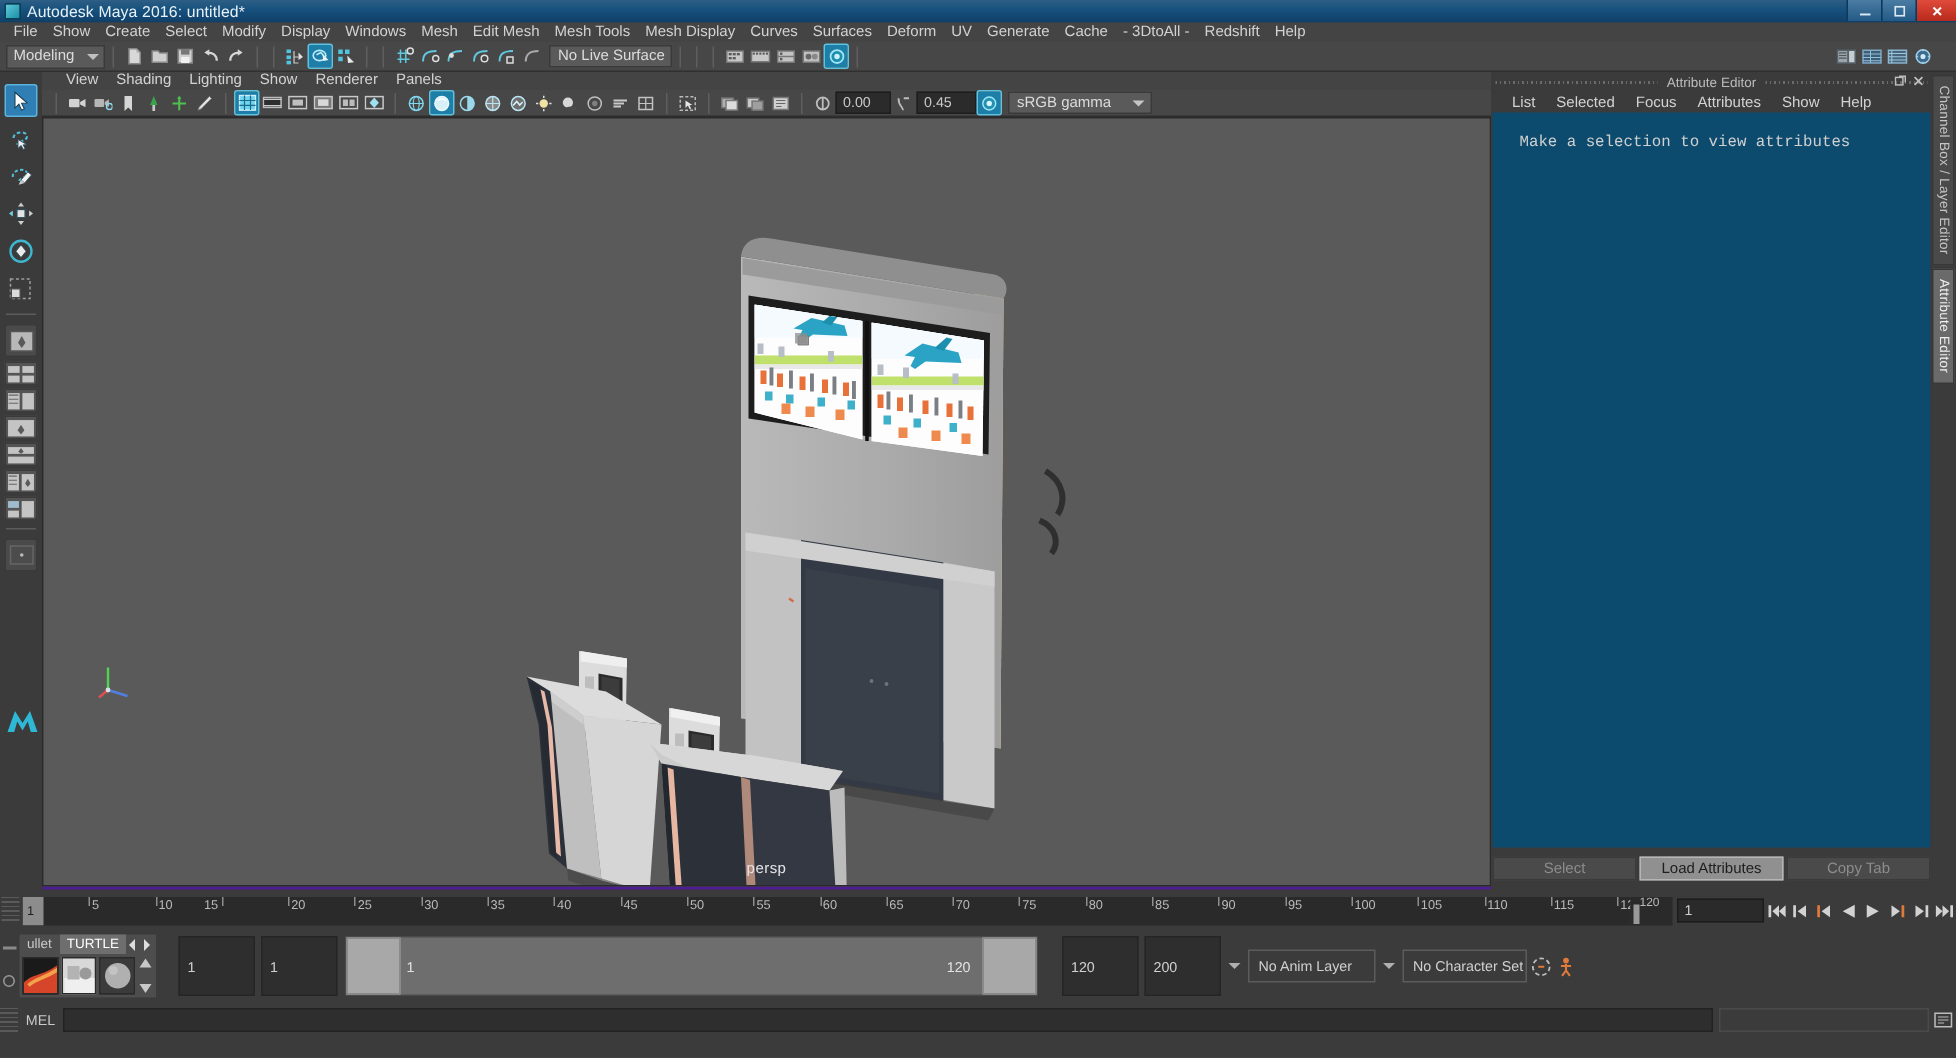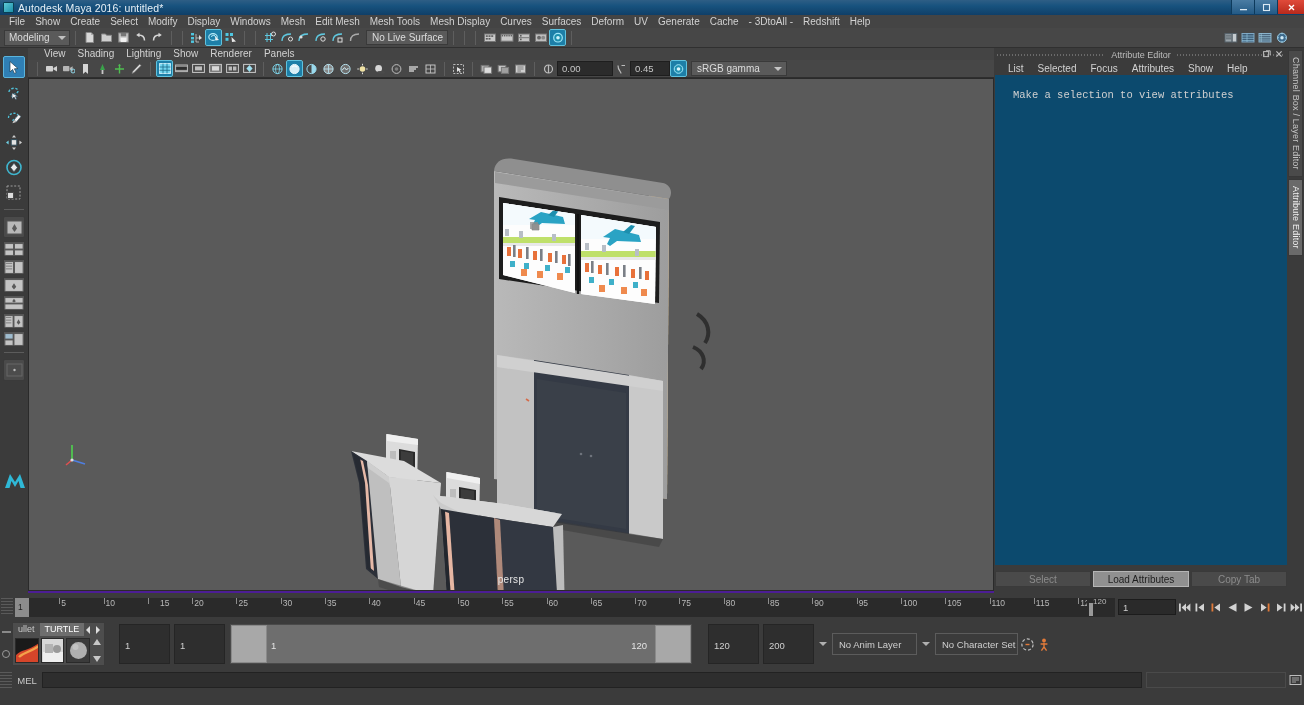--- a/index.html
+++ b/index.html
@@ -696,21 +696,21 @@
             <path d="M3.4 4h6.2 M3.4 6h6.2 M3.4 8h3.6" stroke="#666" stroke-width=".8"></path>
           </svg>
       </div>
       <div class="tsep"></div>
       <div class="ticon">
         <svg width="13" height="12" viewBox="0 0 13 12">
             <circle cx="6.5" cy="6" r="4" fill="none" stroke="#bcbcbc" stroke-width="1.2"></circle>
             <path d="M6.5 2v8" stroke="#bcbcbc" stroke-width="1.2"></path>
           </svg>
       </div>
-      <div class="tfield" style="width:56px;">
+      <div class="tfield" style="width:37px;">
         <span>0.00</span>
       </div>
       <div class="ticon">
         <svg width="13" height="12" viewBox="0 0 13 12">
             <path d="M3 2.5 C3 8 6 8 6 10.5 M6.5 2.5 L10 2.5" stroke="#bcbcbc" stroke-width="1.2" fill="none"></path>
           </svg>
       </div>
       <div class="tfield" style="width:40px;">
         <span>0.45</span>
       </div>
@@ -991,21 +991,21 @@
     <div class="ts-grip"></div>
     <div class="ts-track" id="ts-track">
       <div class="ts-cursor">
         <span>1</span>
       </div>
     <div class="ts-tick" style="left: 44.2975px;"></div>
         <div class="ts-tlabel" style="left: 44.2975px;">5</div>
         <div class="ts-tick" style="left: 88.595px;"></div>
         <div class="ts-tlabel" style="left: 88.595px;">10</div>
         <div class="ts-tick" style="left: 132.893px;"></div>
-        <div class="ts-tlabel" style="left: 143px;">15</div>
+        <div class="ts-tlabel" style="left: 119px;">15</div>
         <div class="ts-tick" style="left: 177.19px;"></div>
         <div class="ts-tlabel" style="left: 177.19px;">20</div>
         <div class="ts-tick" style="left: 221.488px;"></div>
         <div class="ts-tlabel" style="left: 221.488px;">25</div>
         <div class="ts-tick" style="left: 265.785px;"></div>
         <div class="ts-tlabel" style="left: 265.785px;">30</div>
         <div class="ts-tick" style="left: 310.083px;"></div>
         <div class="ts-tlabel" style="left: 310.083px;">35</div>
         <div class="ts-tick" style="left: 354.38px;"></div>
         <div class="ts-tlabel" style="left: 354.38px;">40</div>

